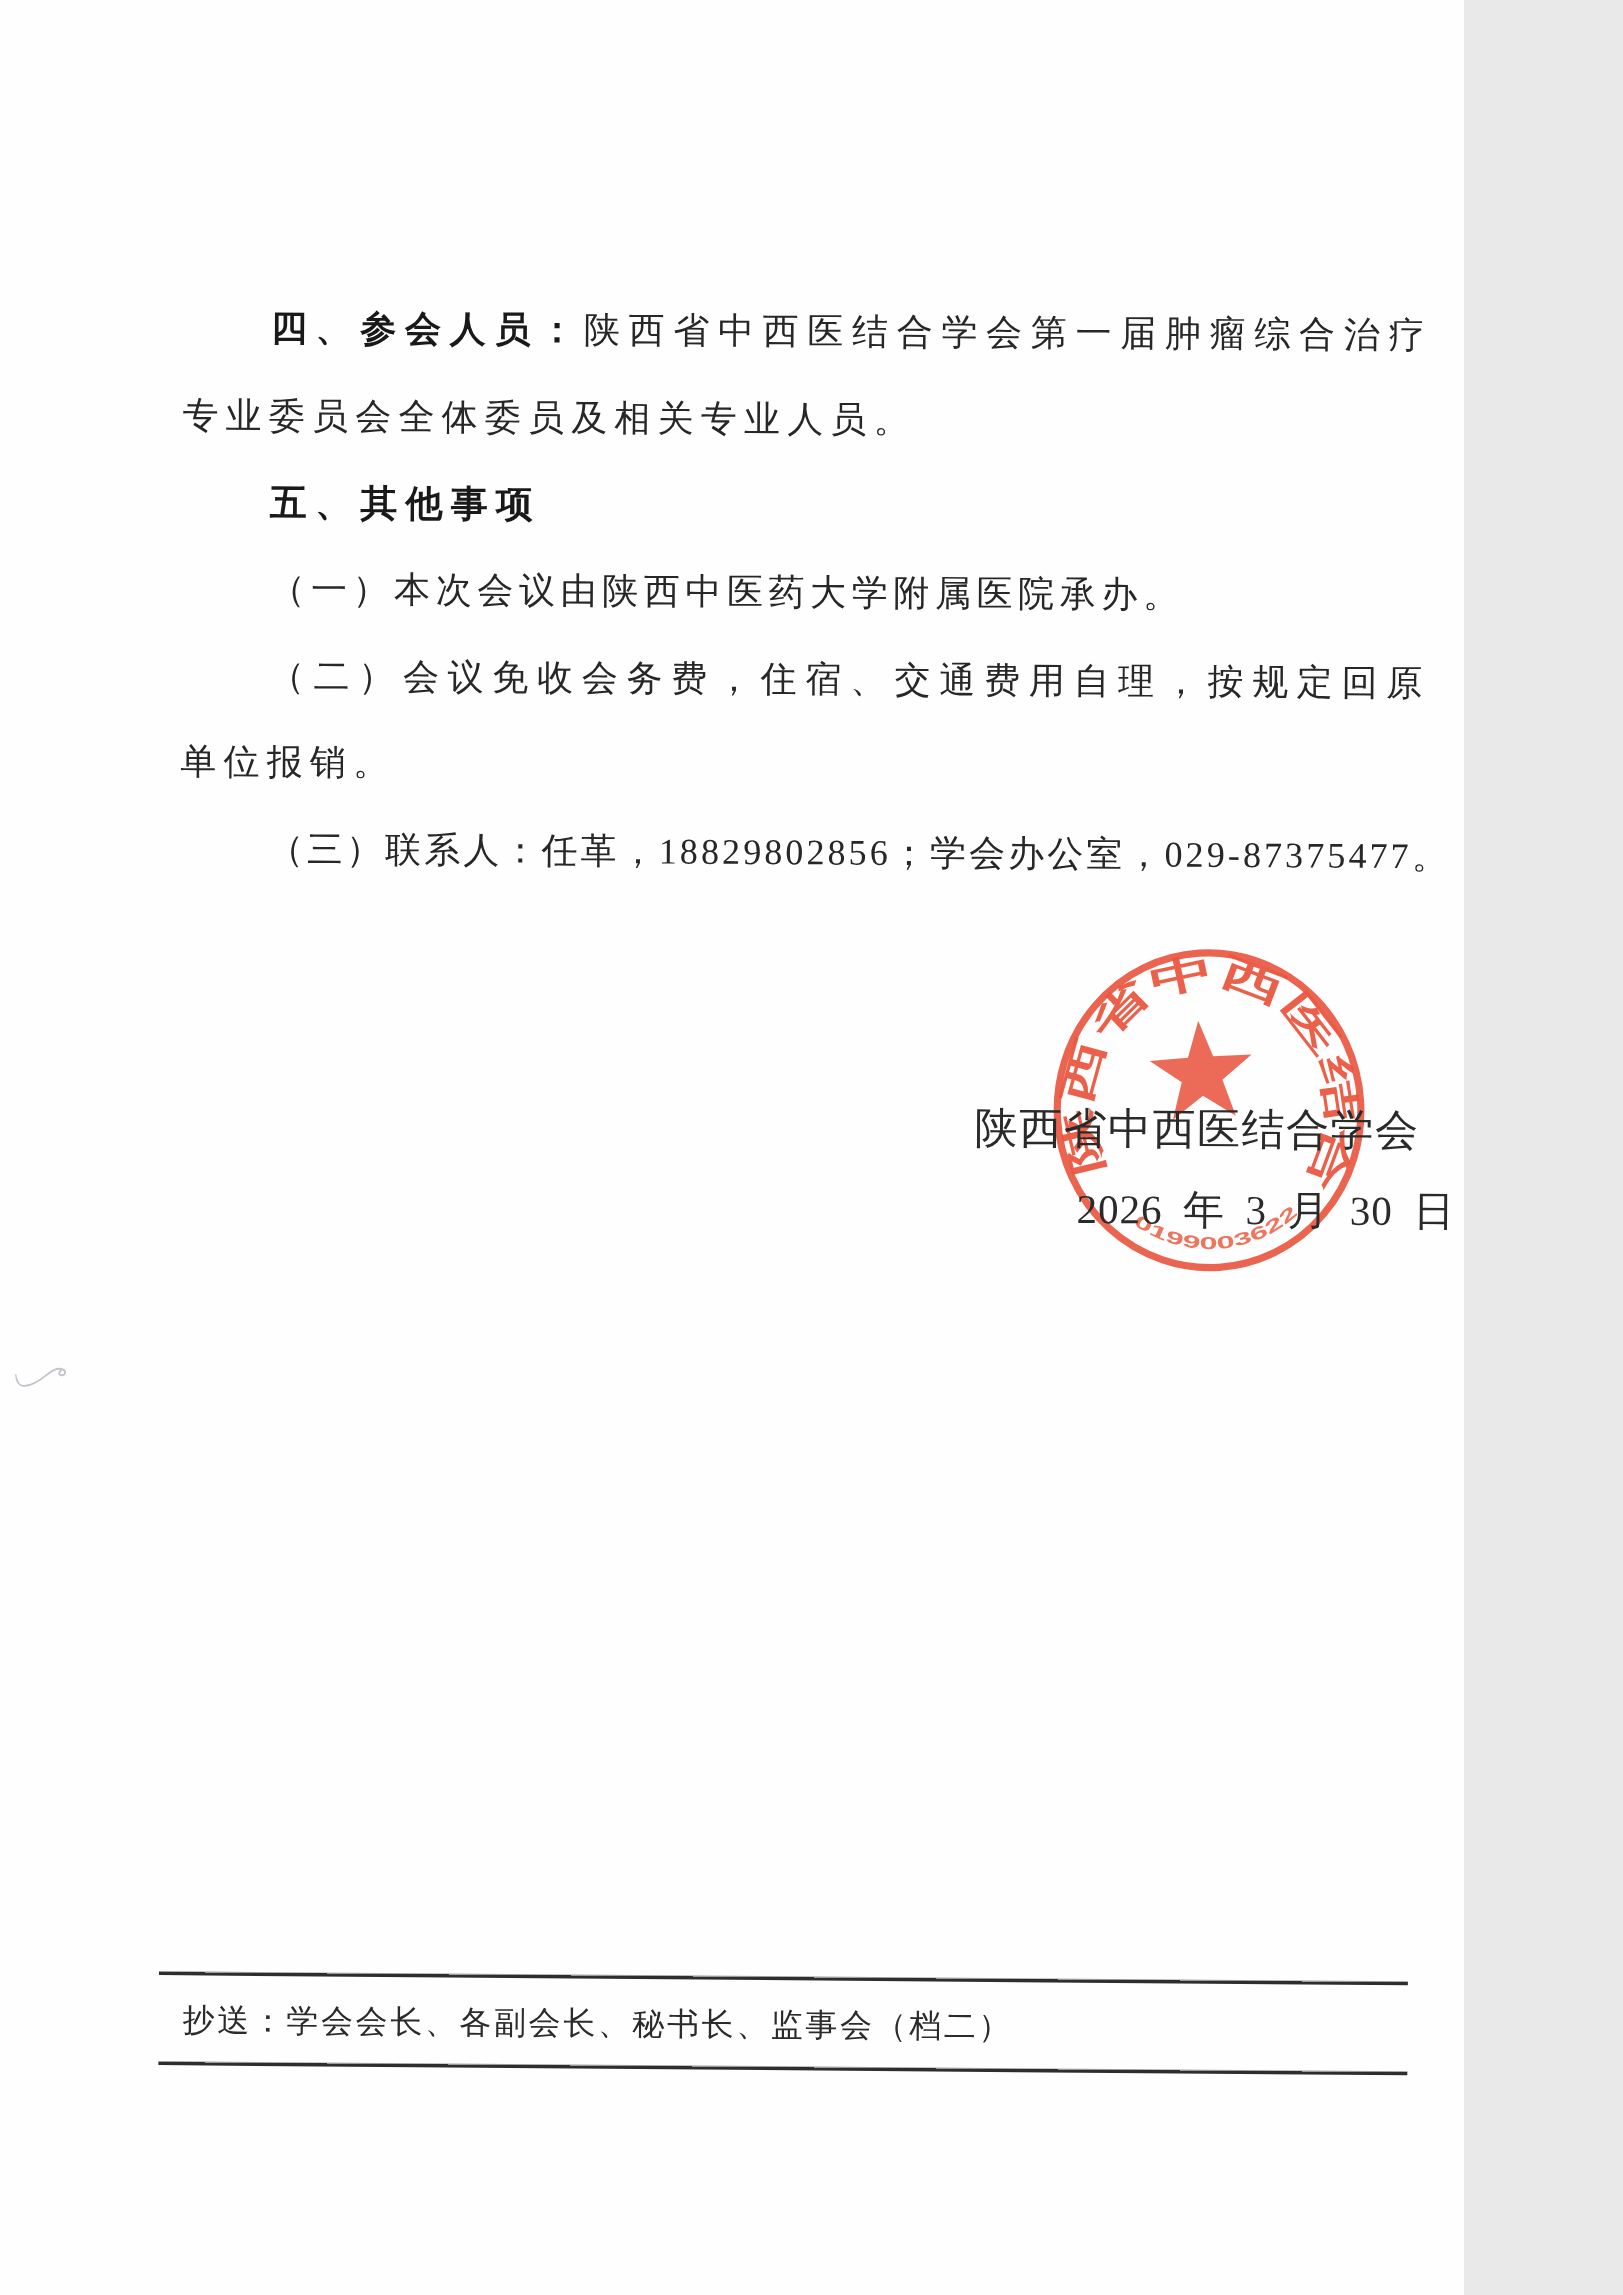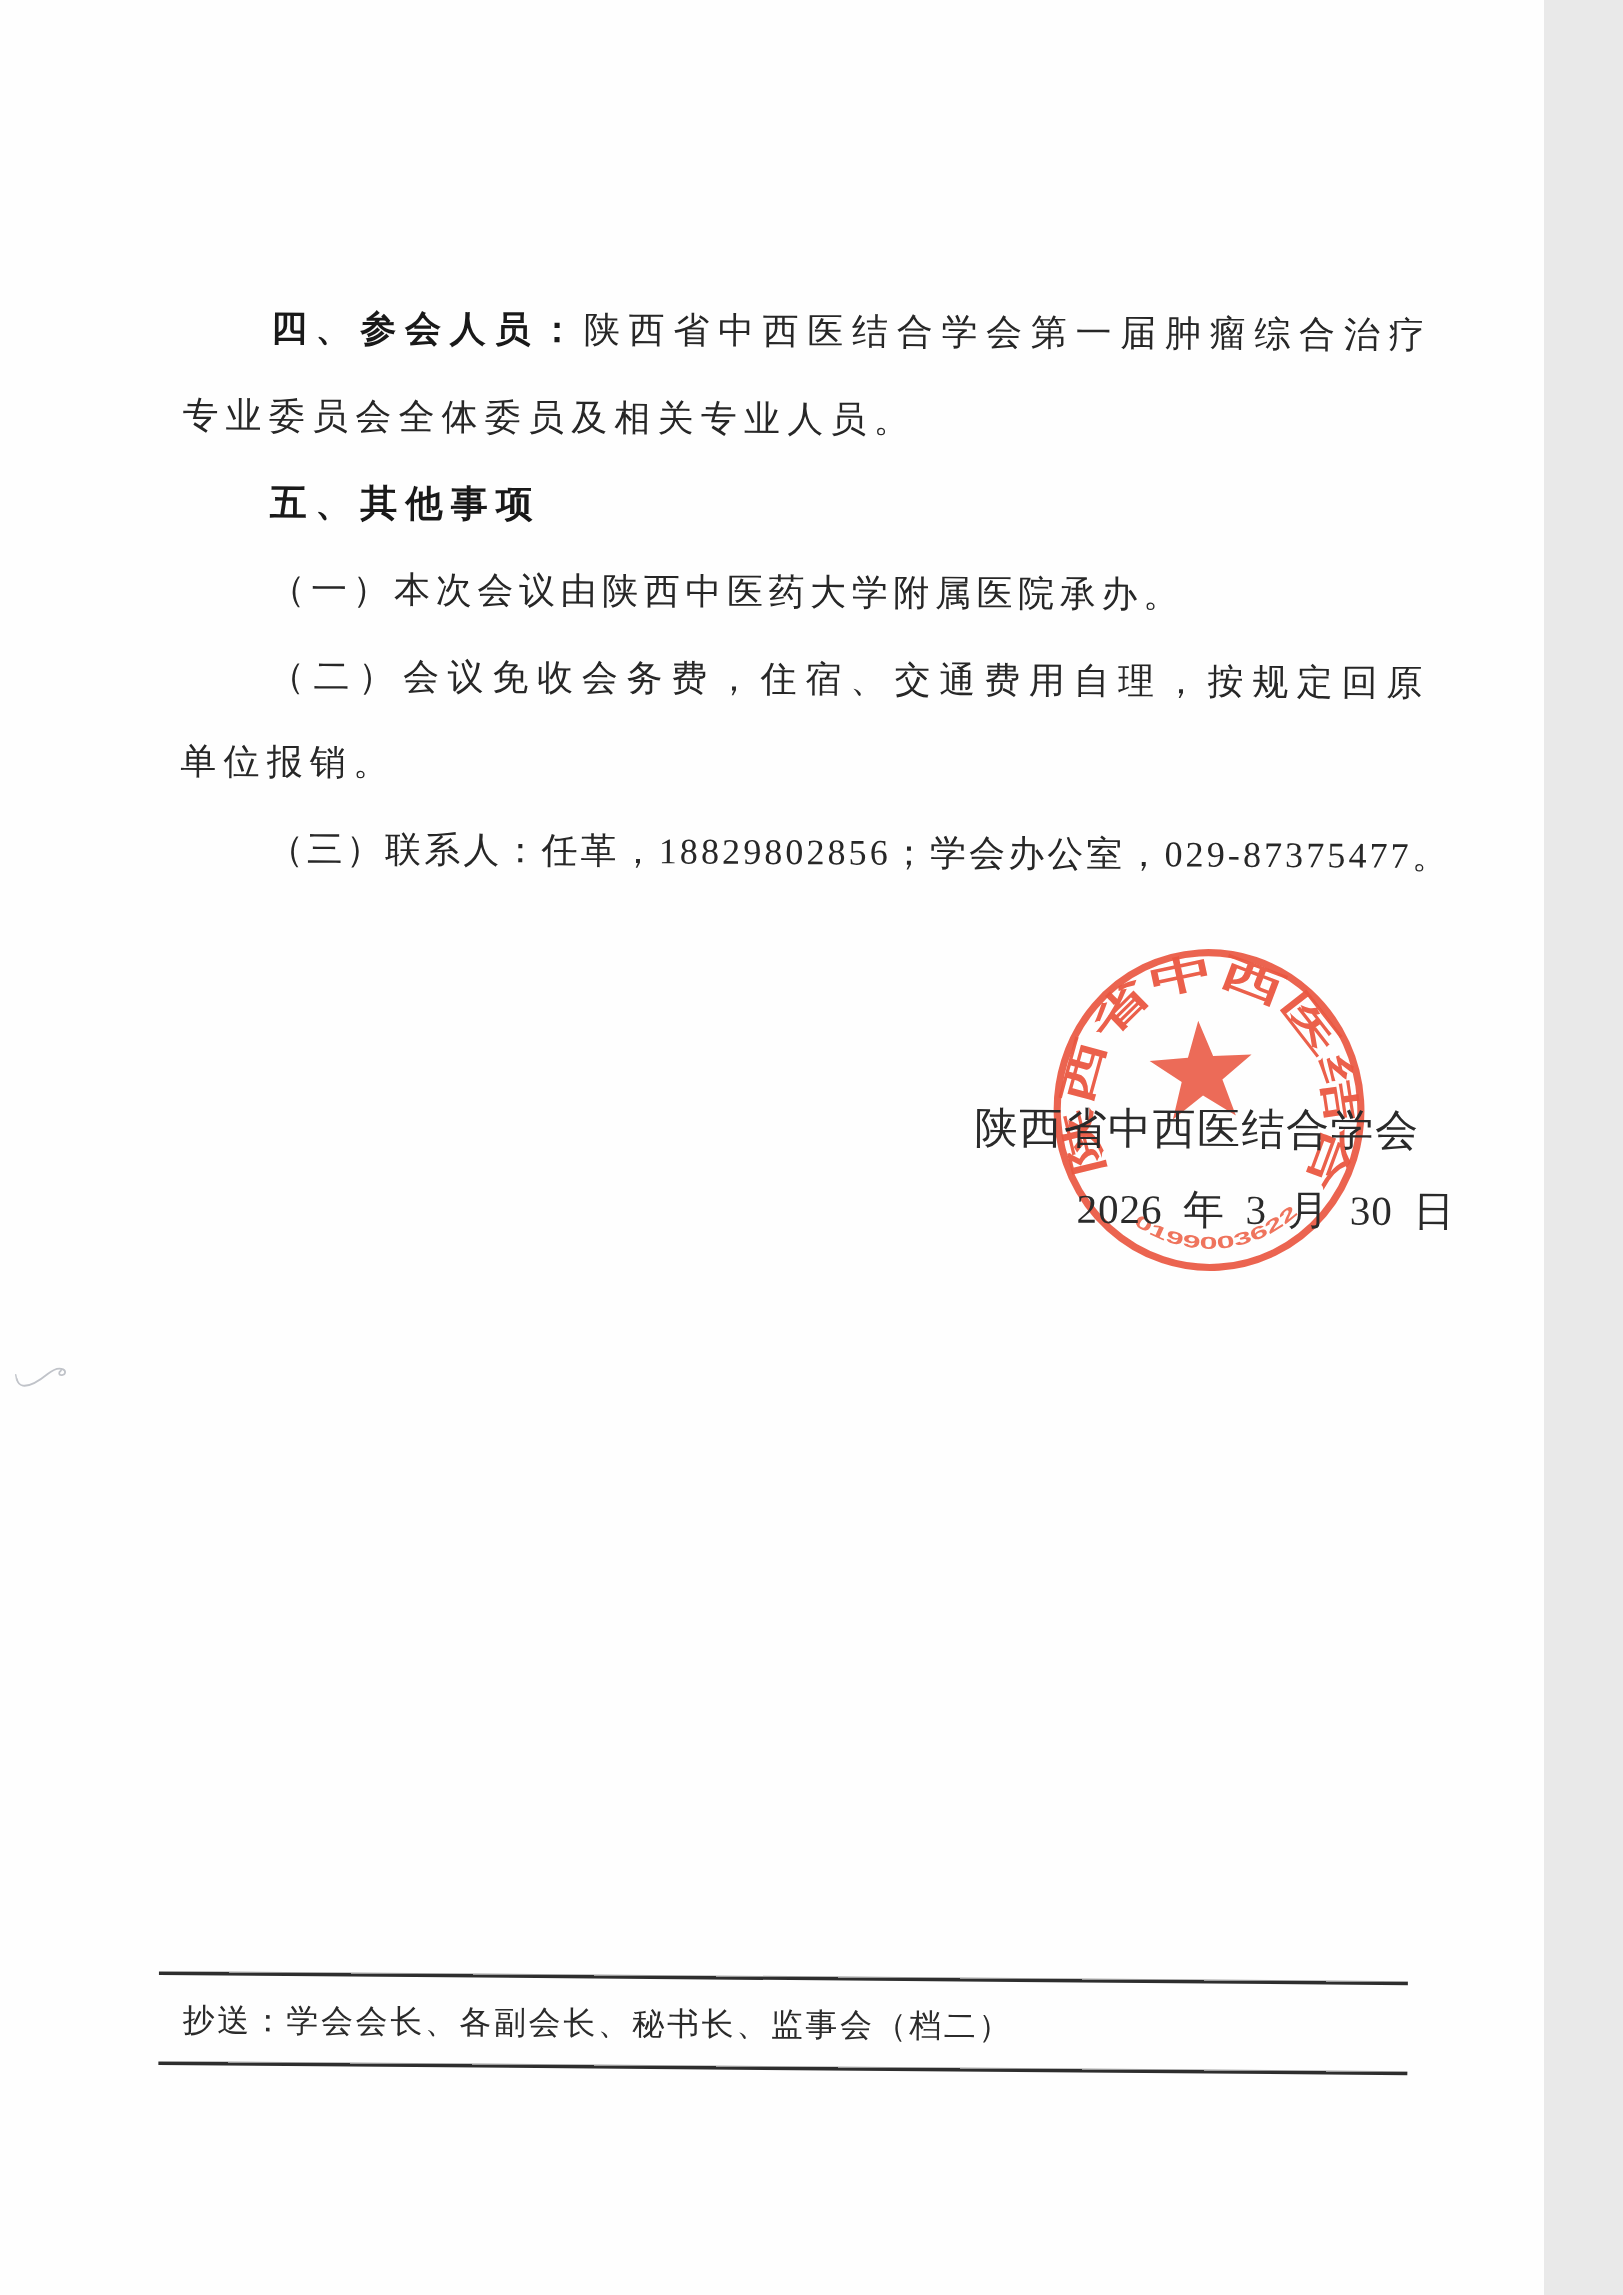--- a/index.html
+++ b/index.html
@@ -1,22 +1,23 @@
 <!DOCTYPE html>
 <html style="font-size:8.2px"><head>
 <meta charset="utf-8">
 <style>
   html,body{margin:0;padding:0;background:#e9e9e9;}
   .page{
     position:relative;
-    width:1544px;height:2295px;
+    width:1424px;height:2295px;
     background:#fefefe;
     overflow:hidden;
     font-family:"Liberation Serif","DejaVu Serif",serif;
     color:#262626;
+    padding-left:40px;
   }
   .skew{
     position:absolute;left:0;top:0;width:100%;height:100%;
     transform:rotate(0.35deg);
     transform-origin:40% 0;
   }
   .line{
     position:absolute;
     white-space:nowrap;
     font-size:36px;

